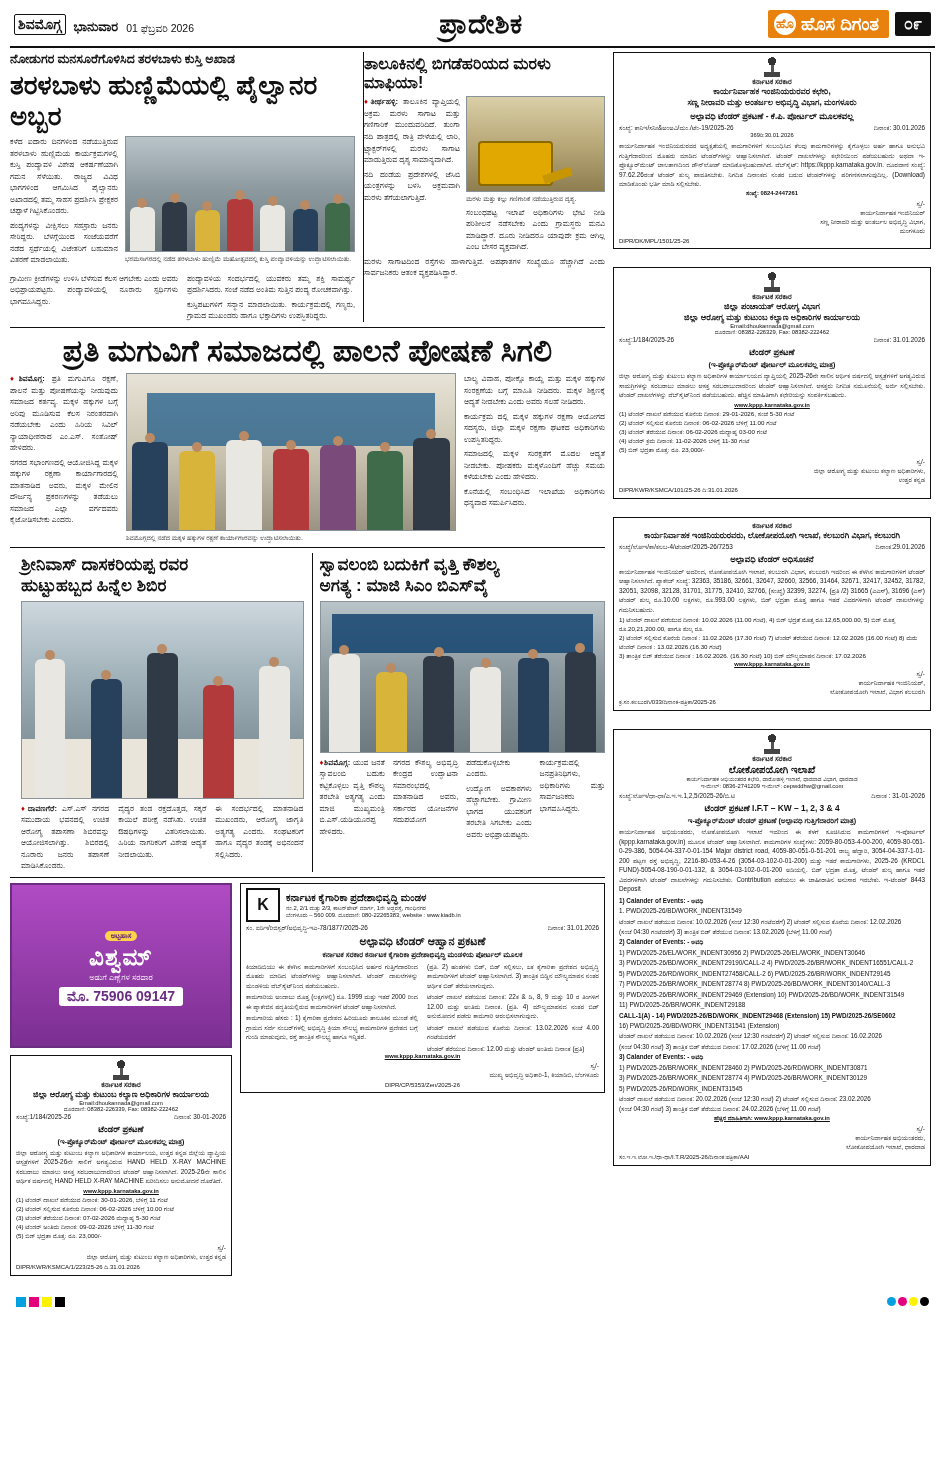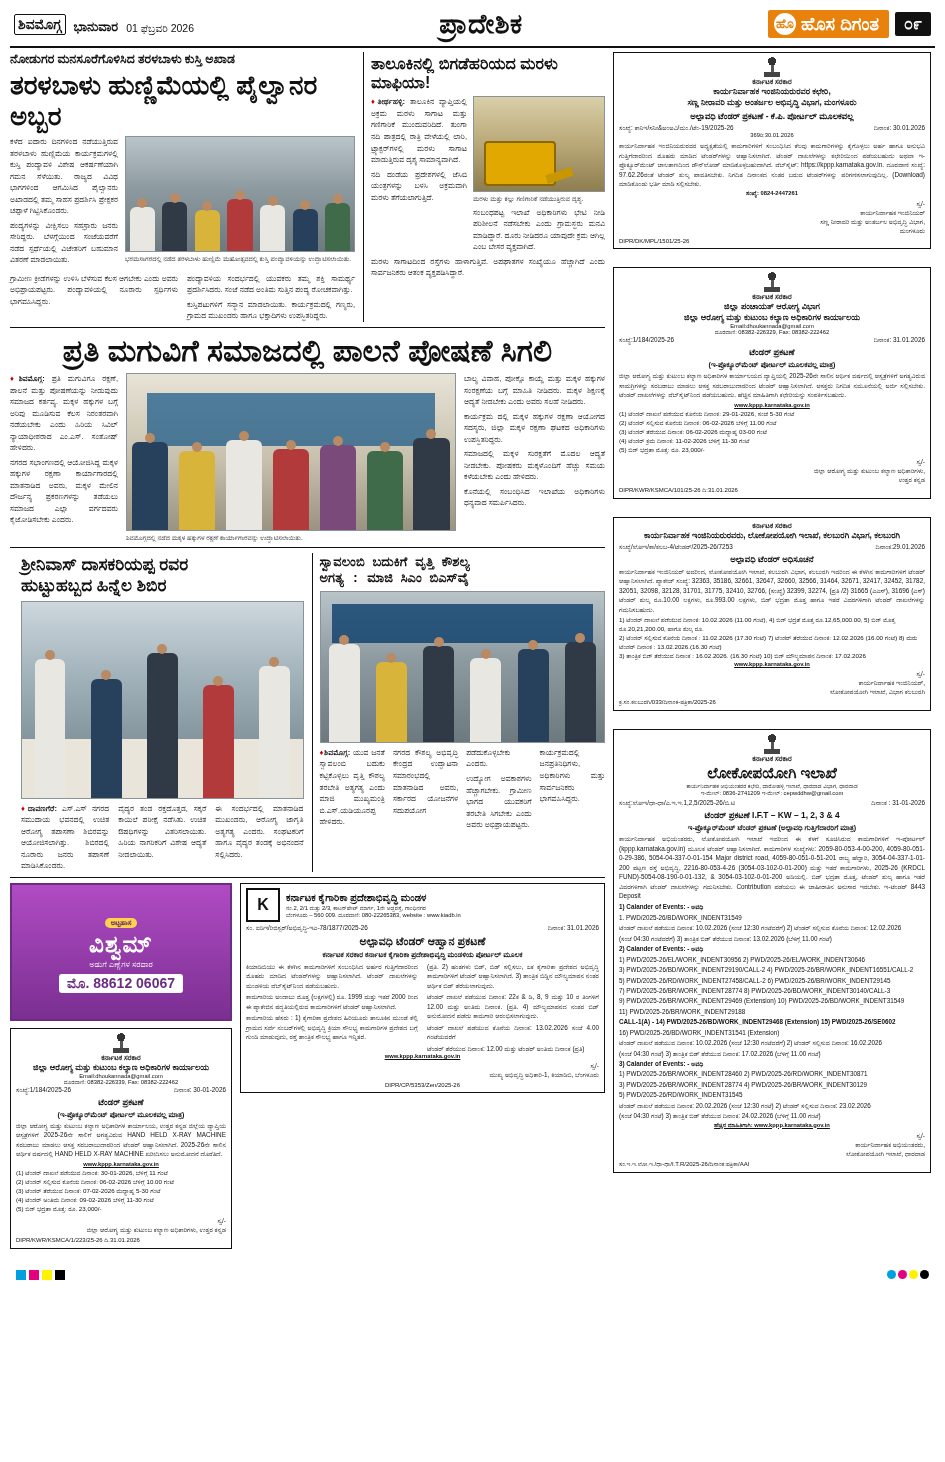--- a/index.html
+++ b/index.html
@@ -121,21 +121,21 @@
   .ad-row { display:flex; justify-content:space-between; font-size:6.4px; }
   .ad-sign { text-align:right; font-size:6.4px; line-height:1.4; margin-top:3px; }
   .ad-foot { font-size:6px; margin-top:2px; }
   .center { text-align:center; }
   .ul { text-decoration:underline; }
   .b { font-weight:bold; }
 
   
   .ad-purple {
     border:2px solid #6a2d82; background:linear-gradient(180deg,#b04bc4,#7b2f91);
-    color:#fff; text-align:center; padding:6px 4px; height:138px;
+    color:#fff; text-align:center; padding:6px 4px; height:165px;
     display:flex; flex-direction:column; justify-content:center; gap:2px;
   }
   .ad-purple .brand { font-size:23px; font-weight:bold; letter-spacing:1px; }
   .ad-purple .tag { font-size:8px; }
   .ad-purple .phone { font-size:14px; font-weight:bold; background:#fff; color:#6a2d82;
     display:inline-block; padding:1px 8px; border-radius:3px; margin-top:2px;}
   .ad-purple .chip { font-size:7px; background:#ffd24d; color:#5a2070; display:inline-block;
     padding:1px 6px; border-radius:8px; font-weight:bold; }
 
   
@@ -206,21 +206,21 @@
               <div class="caption">ಭರಮಸಾಗರದಲ್ಲಿ ನಡೆದ ತರಳಬಾಳು ಹುಣ್ಣಿಮೆ ಮಹೋತ್ಸವದಲ್ಲಿ ಕುಸ್ತಿ ಪಂದ್ಯಾವಳಿಯನ್ನು ಉದ್ಘಾಟಿಸಲಾಯಿತು.</div>
             </div>
           </div>
           <div class="cols2 bodytext" style="margin-top:4px;">
             <p>ಗ್ರಾಮೀಣ ಕ್ರೀಡೆಗಳನ್ನು ಉಳಿಸಿ ಬೆಳೆಸುವ ಕೆಲಸ ಆಗಬೇಕು ಎಂದು ಅವರು ಅಭಿಪ್ರಾಯಪಟ್ಟರು. ಪಂದ್ಯಾವಳಿಯಲ್ಲಿ ನೂರಾರು ಸ್ಪರ್ಧಿಗಳು ಭಾಗವಹಿಸಿದ್ದರು.</p>
             <p>ಪಂದ್ಯಾವಳಿಯ ಸಂದರ್ಭದಲ್ಲಿ ಯುವಕರು ತಮ್ಮ ಶಕ್ತಿ ಸಾಮರ್ಥ್ಯ ಪ್ರದರ್ಶಿಸಿದರು. ಸಂಜೆ ನಡೆದ ಅಂತಿಮ ಸುತ್ತಿನ ಪಂದ್ಯ ರೋಚಕವಾಗಿತ್ತು.</p>
             <p>ಕುಸ್ತಿಪಟುಗಳಿಗೆ ಸನ್ಮಾನ ಮಾಡಲಾಯಿತು. ಕಾರ್ಯಕ್ರಮದಲ್ಲಿ ಗಣ್ಯರು, ಗ್ರಾಮದ ಮುಖಂಡರು ಹಾಗೂ ಭಕ್ತಾದಿಗಳು ಉಪಸ್ಥಿತರಿದ್ದರು.</p>
           </div>
         </div>
 
-        <div style="width:242px; border-left:1px solid #111; padding-left:7px;">
+        <div style="width:242px; border-left:1px solid #111; ">
           <div class="headline" style="font-size:16px;">ತಾಲೂಕಿನಲ್ಲಿ ಬಿಗಡೆಹರಿಯದ ಮರಳು ಮಾಫಿಯಾ!</div>
           <div style="display:flex; gap:6px;">
             <div style="width:96px;" class="bodytext">
               <p><span class="bullet">♦</span><span class="dateline">ತೀರ್ಥಹಳ್ಳಿ:</span>
                  <span>ತಾಲೂಕಿನ ವ್ಯಾಪ್ತಿಯಲ್ಲಿ ಅಕ್ರಮ ಮರಳು ಸಾಗಾಟ ಮತ್ತು ಗಣಿಗಾರಿಕೆ ಮುಂದುವರಿದಿದೆ. ತುಂಗಾ ನದಿ ಪಾತ್ರದಲ್ಲಿ ರಾತ್ರಿ ವೇಳೆಯಲ್ಲಿ ಲಾರಿ, ಟ್ರ್ಯಾಕ್ಟರ್‌ಗಳಲ್ಲಿ ಮರಳು ಸಾಗಾಟ ಮಾಡುತ್ತಿರುವ ದೃಶ್ಯ ಸಾಮಾನ್ಯವಾಗಿದೆ.</span></p>
               <p>ನದಿ ದಂಡೆಯ ಪ್ರದೇಶಗಳಲ್ಲಿ ಜೆಸಿಬಿ ಯಂತ್ರಗಳನ್ನು ಬಳಸಿ ಅಕ್ರಮವಾಗಿ ಮರಳು ತೆಗೆಯಲಾಗುತ್ತಿದೆ.</p>
             </div>
             <div style="flex:1;">
               <div class="photo" style="height:96px;">
                 <div class="ph-sky ph-grad2"></div>
@@ -295,21 +295,21 @@
           </div>
           <div class="cols3 bodytext" style="margin-top:4px;">
             <p><span class="bullet">♦</span><span class="dateline">ದಾವಣಗೆರೆ:</span>
                <span>ಎಸ್.ಎಸ್ ನಗರದ ಸಮುದಾಯ ಭವನದಲ್ಲಿ ಉಚಿತ ಆರೋಗ್ಯ ತಪಾಸಣಾ ಶಿಬಿರವನ್ನು ಆಯೋಜಿಸಲಾಗಿತ್ತು. ಶಿಬಿರದಲ್ಲಿ ನೂರಾರು ಜನರು ತಪಾಸಣೆ ಮಾಡಿಸಿಕೊಂಡರು.</span></p>
             <p>ವೈದ್ಯರ ತಂಡ ರಕ್ತದೊತ್ತಡ, ಸಕ್ಕರೆ ಕಾಯಿಲೆ ಪರೀಕ್ಷೆ ನಡೆಸಿತು. ಉಚಿತ ಔಷಧಿಗಳನ್ನು ವಿತರಿಸಲಾಯಿತು. ಹಿರಿಯ ನಾಗರಿಕರಿಗೆ ವಿಶೇಷ ಆದ್ಯತೆ ನೀಡಲಾಯಿತು.</p>
             <p>ಈ ಸಂದರ್ಭದಲ್ಲಿ ಮಾತನಾಡಿದ ಮುಖಂಡರು, ಆರೋಗ್ಯ ಜಾಗೃತಿ ಅತ್ಯಗತ್ಯ ಎಂದರು. ಸಂಘಟಕರಿಗೆ ಹಾಗೂ ವೈದ್ಯರ ತಂಡಕ್ಕೆ ಅಭಿನಂದನೆ ಸಲ್ಲಿಸಿದರು.</p>
           </div>
         </div>
 
         <div style="width:299px; border-left:1px solid #111; padding-left:7px;">
-          <div class="headline" style="font-size:13px; line-height:1.22;font-family:Liberation Mono, monospace;">
+          <div class="headline" style="font-size:17px; line-height:1.22;">
             <div>ಸ್ವಾವಲಂಬಿ ಬದುಕಿಗೆ ವೃತ್ತಿ ಕೌಶಲ್ಯ</div>
             <div>ಅಗತ್ಯ : ಮಾಜಿ ಸಿಎಂ ಬಿಎಸ್‌ವೈ</div>
           </div>
           <div class="photo" style="height:152px; margin-top:3px;">
             <div class="ph-sky ph-grad1"></div>
             <div style="position:absolute;left:4%;top:8%;width:92%;height:26%;background:#0b3d6b;opacity:.8;"></div>
             <div class="ph-people" style="height:74%;">
               <div class="figure w" style="height:88%"></div>
               <div class="figure y" style="height:72%"></div>
               <div class="figure" style="height:86%"></div>
@@ -333,21 +333,21 @@
       <div style="display:flex; gap:8px; margin-top:2px;">
 
         <div style="width:222px;">
           <div class="ad-purple">
             <div><span class="chip">ಅಟ್ಟಹಾಸ</span></div>
             <div class="brand">ವಿಶ್ವಮ್</div>
             <div class="tag">ಅಡುಗೆ ಎಣ್ಣೆಗಳ ಸರದಾರ</div>
             <div>
               <span class="phone">
                 <span>ಮೊ.</span>
-                <span>88612 06067</span>
+                <span>75906 09147</span>
               </span>
             </div>
           </div>
 
           <div class="ad" style="margin-top:7px;">
             <div class="ad-emblem">
                 <div class="emblem"></div>
               </div>
             <div class="ad-gov">ಕರ್ನಾಟಕ ಸರಕಾರ</div>
             <div class="ad-dept">ಜಿಲ್ಲಾ ಆರೋಗ್ಯ ಮತ್ತು ಕುಟುಂಬ ಕಲ್ಯಾಣ ಅಧಿಕಾರಿಗಳ ಕಾರ್ಯಾಲಯ</div>
@@ -489,21 +489,21 @@
 ಕಾರ್ಯನಿರ್ವಾಹಕ ಇಂಜಿನಿಯರ್,
 ಲೋಕೋಪಯೋಗಿ ಇಲಾಖೆ, ವಿಭಾಗ ಕಲಬುರಗಿ</div>
         <div class="ad-foot">ಕ್ರ.ಸಂ.ಕಲಬುರಗಿ/033/ದಿನಾಂಕ-ಪತ್ರಿಕಾ/2025-26</div>
       </div>
 
       <div class="ad">
         <div class="ad-emblem">
             <div class="emblem"></div>
           </div>
         <div class="ad-gov">ಕರ್ನಾಟಕ ಸರಕಾರ</div>
-        <div class="ad-dept" style="font-size:15px;">ಲೋಕೋಪಯೋಗಿ ಇಲಾಖೆ</div>
+        <div class="ad-dept" style="font-size:10px;">ಲೋಕೋಪಯೋಗಿ ಇಲಾಖೆ</div>
         <div class="center tiny">ಕಾರ್ಯನಿರ್ವಾಹಕ ಅಭಿಯಂತರರ ಕಛೇರಿ, ದಾರೋಹಳ್ಳಿ ಇಲಾಖೆ, ಧಾರವಾಡ ವಿಭಾಗ, ಧಾರವಾಡ</div>
         <div class="center tiny">ಇ-ಮೇಲ್: 0836-2741209 ಇ-ಮೇಲ್: cepwddhw@gmail.com</div>
         <div class="ad-row" style="margin-top:2px;">
             <span>ಸಂಖ್ಯೆ:ಲೋಇ/ಧಾ-ಧಾ/ಎ.ಇ.ಇ.1,2,5/2025-26/ಬಿ.ಟಿ</span>
             <span>ದಿನಾಂಕ : 31-01-2026</span>
           </div>
         <div class="ad-title">ಟೆಂಡರ್ ಪ್ರಕಟಣೆ   I.F.T – KW – 1, 2, 3 &amp; 4</div>
         <div class="ad-sub">ಇ-ಪ್ರೊಕ್ಯೂರ್‌ಮೆಂಟ್ ಟೆಂಡರ್ ಪ್ರಕಟಣೆ (ಅಲ್ಪಾವಧಿ ಗುತ್ತಿಗೆದಾರರಿಗೆ ಮಾತ್ರ)</div>
         <div class="ad-body" style="margin-top:2px;">
             <p>ಕಾರ್ಯನಿರ್ವಾಹಕ ಅಭಿಯಂತರರು, ಲೋಕೋಪಯೋಗಿ ಇಲಾಖೆ ಇವರಿಂದ ಈ ಕೆಳಗೆ ಸೂಚಿಸಿರುವ ಕಾಮಗಾರಿಗಳಿಗೆ ಇ-ಪೋರ್ಟಲ್ (kppp.karnataka.gov.in) ಮೂಲಕ ಟೆಂಡರ್ ಆಹ್ವಾನಿಸಲಾಗಿದೆ. ಕಾಮಗಾರಿಗಳ ಸಂಖ್ಯೆಗಳು: 2059-80-053-4-00-200, 4059-80-051-0-29-386, 5054-04-337-0-01-154  Major district road, 4059-80-051-0-51-201 ರಾಜ್ಯ ಹೆದ್ದಾರಿ, 3054-04-337-1-01-200 ಪಟ್ಟಣ ರಸ್ತೆ ಅಭಿವೃದ್ಧಿ, 2216-80-053-4-26 (3054-03-102-0-01-200) ಮತ್ತು ಇತರೆ ಕಾಮಗಾರಿಗಳು, 2025-26 (KRDCL FUND)-5054-08-190-0-01-132, &amp; 3054-03-102-0-01-200 ಅಡಿಯಲ್ಲಿ. ಬಿಡ್ ಭದ್ರತಾ ಮೊತ್ತ, ಟೆಂಡರ್ ಶುಲ್ಕ ಹಾಗೂ ಇತರೆ ವಿವರಗಳಿಗಾಗಿ ಟೆಂಡರ್ ದಾಖಲೆಗಳನ್ನು ಗಮನಿಸಬೇಕು. Contribution ಪಡೆಯಲು ಈ ಜಾಹೀರಾತಿನ ಅನುಸಾರ ಇರಬೇಕು. ಇ-ಟೆಂಡರ್ 8443 Deposit</p>

